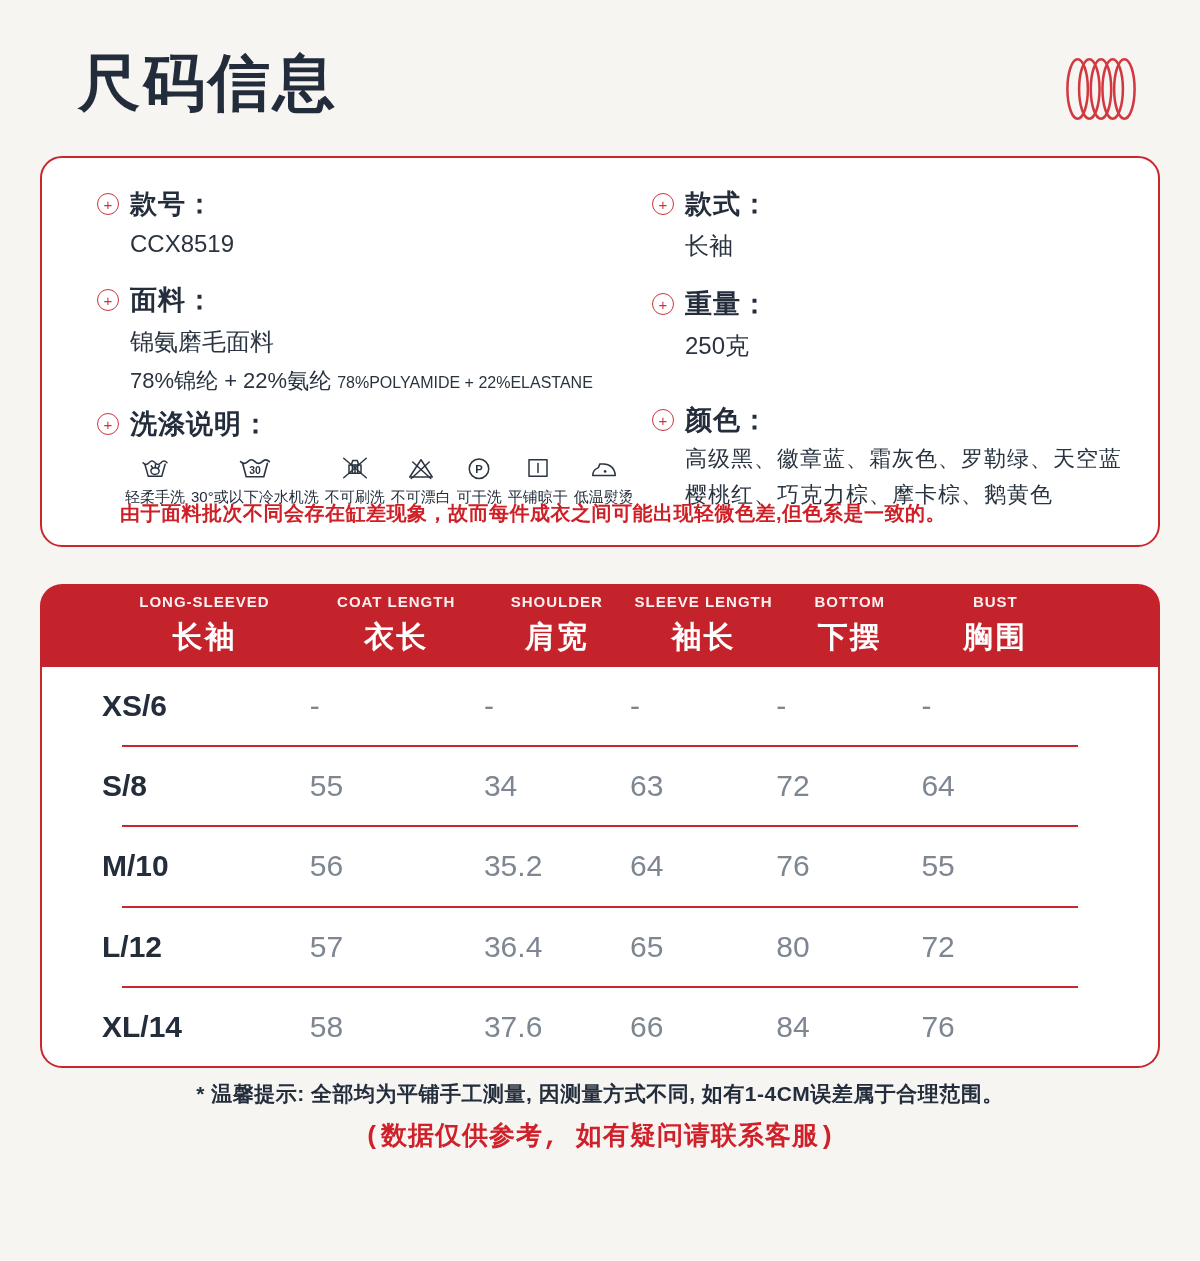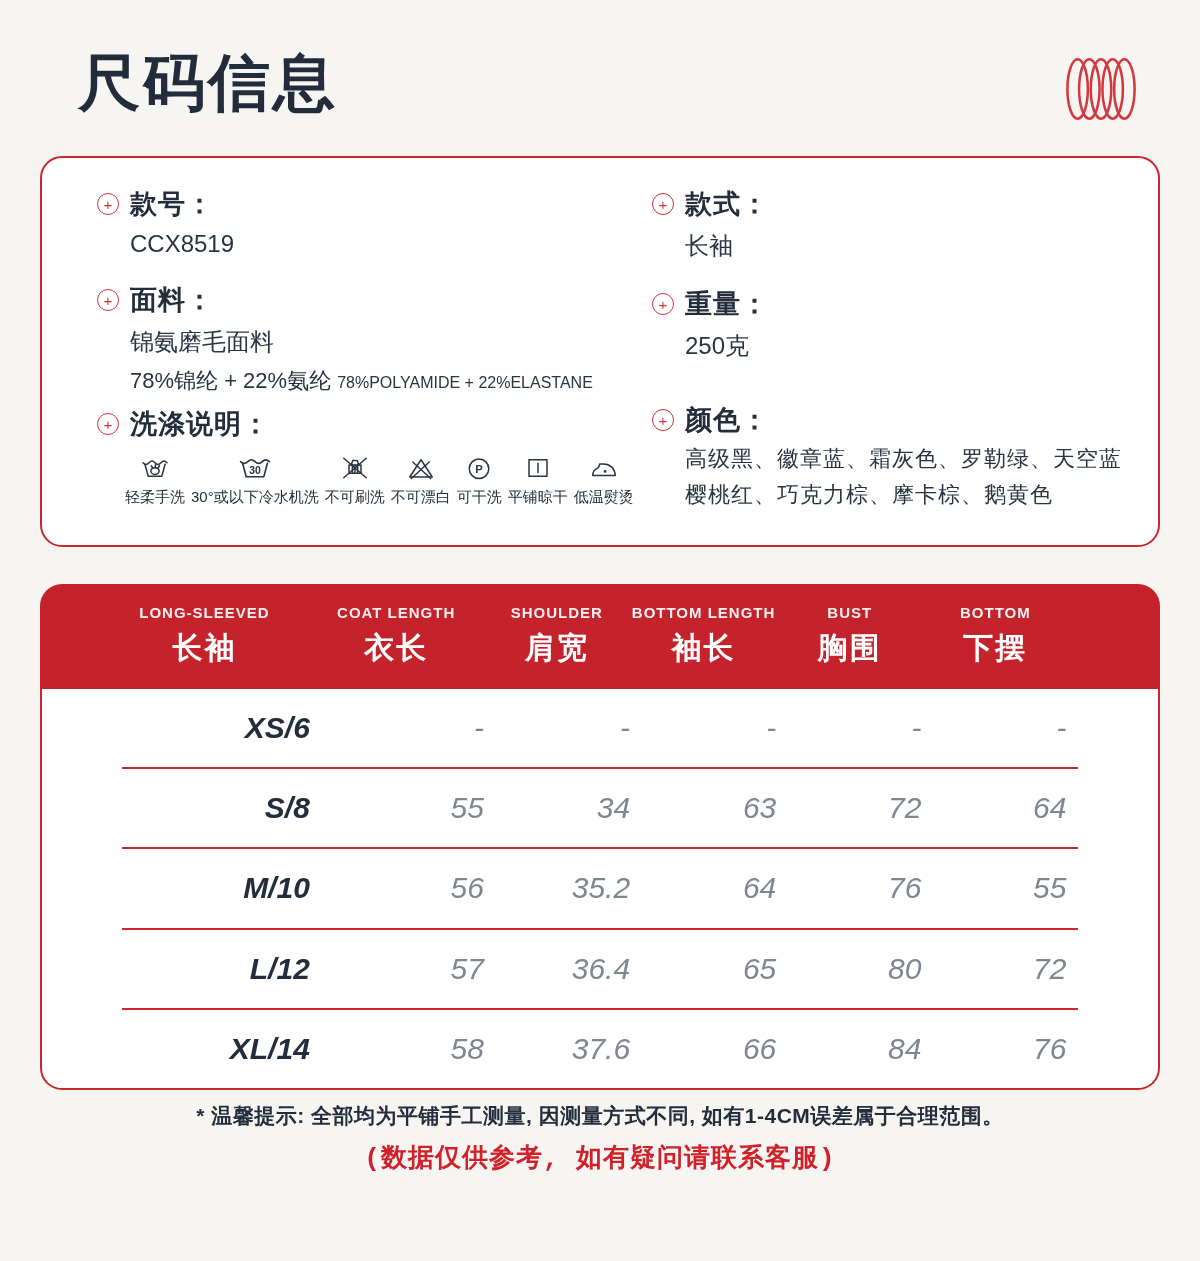--- a/index.html
+++ b/index.html
@@ -49,27 +49,27 @@
   .care svg { stroke:#2a3440; fill:none; stroke-width:2; stroke-linecap:round; stroke-linejoin:round; }
   .care svg text { fill:#2a3440; stroke:none; font-weight:700; font-family:"Liberation Sans",sans-serif; }
   .care-label { font-size:15px; color:#232d3b; white-space:nowrap; }
 
   .dye-note { position:absolute; left:78px; bottom:18px; font-size:20px; font-weight:700; color:#cf1f26; letter-spacing:0.5px; }
 
   
   .size-table { margin:37px 40px 0; }
   .grid-row { display:grid; grid-template-columns:24% 15.6% 13.1% 13.1% 13% 13%; align-items:center; }
   .grid-row > :first-child { padding-left:60px; }
-  .thead { background:#c5232b; border-radius:22px 22px 0 0; height:105px; align-content:center; }
+  .thead { background:#c5232b; border-radius:22px 22px 0 0; height:83px; align-content:center; }
   .th { text-align:center; }
   .th .en { color:rgba(255,255,255,0.93); font-size:15px; letter-spacing:1px; font-weight:600; }
   .th .zh { color:#ffffff; font-size:30px; font-weight:800; margin-top:7px; letter-spacing:2px; }
   .tbody { background:#ffffff; border:2px solid #c9262d; border-top:none; border-radius:0 0 22px 22px; }
   .tr { height:78.2px; }
-  .td { text-align:right; font-size:30px;font-style:italic; }
+  .td { text-align:left; font-size:30px; }
   .td.size { font-weight:800; color:#232d3b; }
   .td.val { color:#7e8691; font-weight:400; }
   .divider { height:2px; background:#c9262d; margin:0 80px; }
 
   
   .foot { text-align:center; margin-top:12px; }
   .tip { font-size:21px; font-weight:700; color:#232d3b; letter-spacing:0.5px; }
   .ref { font-size:26px; font-weight:700; color:#d0202a; margin-top:10px; letter-spacing:1px;font-family:Liberation Mono, monospace; }
 </style>
 </head>
@@ -200,47 +200,48 @@
           <div class="field-head">
             <span class="bullet">+</span>
             <span class="flabel">颜色：</span>
           </div>
           <div class="color-line">高级黑、徽章蓝、霜灰色、罗勒绿、天空蓝</div>
           <div class="color-line">樱桃红、巧克力棕、摩卡棕、鹅黄色</div>
         </div>
       </div>
     </div>
 
+    <p class="dye-note">由于面料批次不同会存在缸差现象，故而每件成衣之间可能出现轻微色差,但色系是一致的。</p>
   </section>
 
   <section class="size-table">
     <div class="thead grid-row">
       <div class="th">
         <div class="en">LONG-SLEEVED</div>
         <div class="zh">长袖</div>
       </div>
       <div class="th">
         <div class="en">COAT LENGTH</div>
         <div class="zh">衣长</div>
       </div>
       <div class="th">
         <div class="en">SHOULDER</div>
         <div class="zh">肩宽</div>
       </div>
       <div class="th">
-        <div class="en">BOTTOM LENGTH</div>
+        <div class="en">SLEEVE LENGTH</div>
         <div class="zh">袖长</div>
+      </div>
+      <div class="th">
+        <div class="en">BOTTOM</div>
+        <div class="zh">下摆</div>
       </div>
       <div class="th">
         <div class="en">BUST</div>
         <div class="zh">胸围</div>
-      </div>
-      <div class="th">
-        <div class="en">BOTTOM</div>
-        <div class="zh">下摆</div>
       </div>
     </div>
 
     <div class="tbody">
       <div class="tr grid-row">
         <div class="td size">XS/6</div>
         <div class="td val">-</div>
         <div class="td val">-</div>
         <div class="td val">-</div>
         <div class="td val">-</div>

